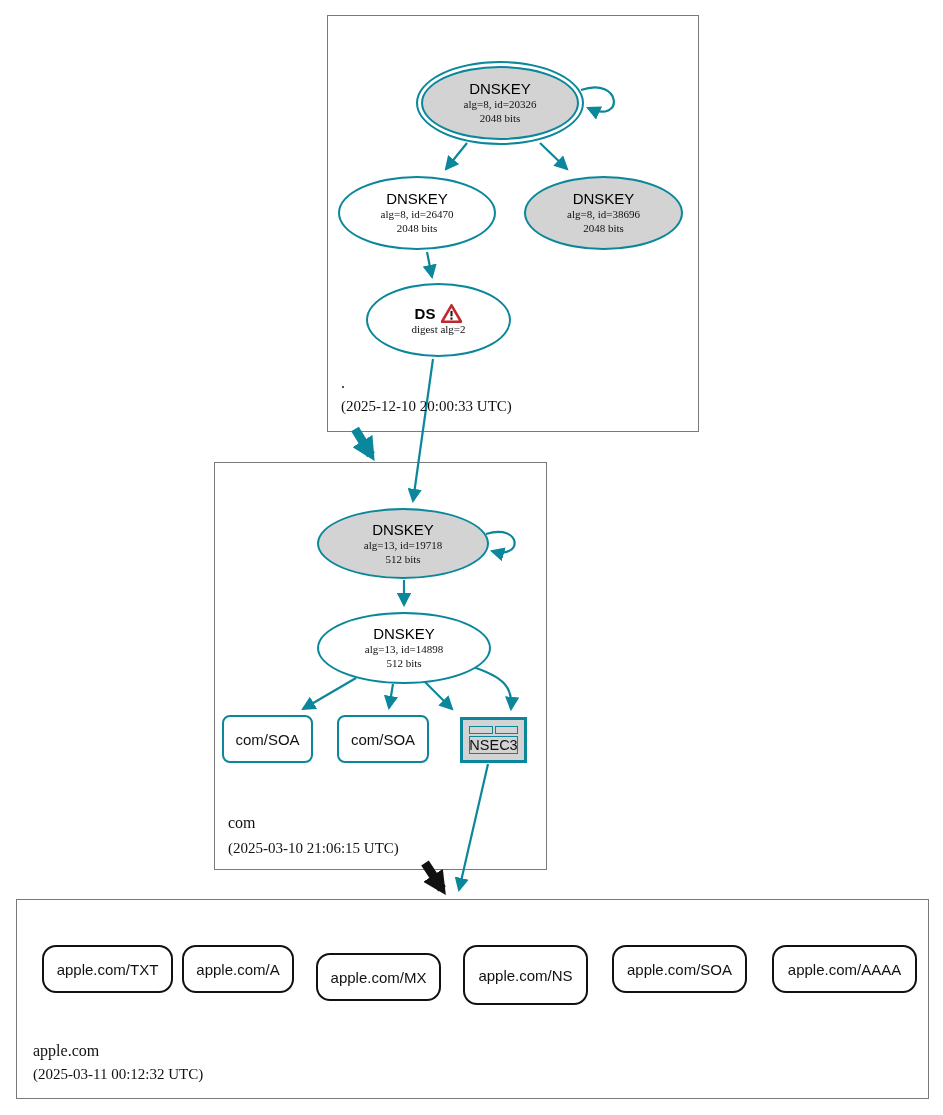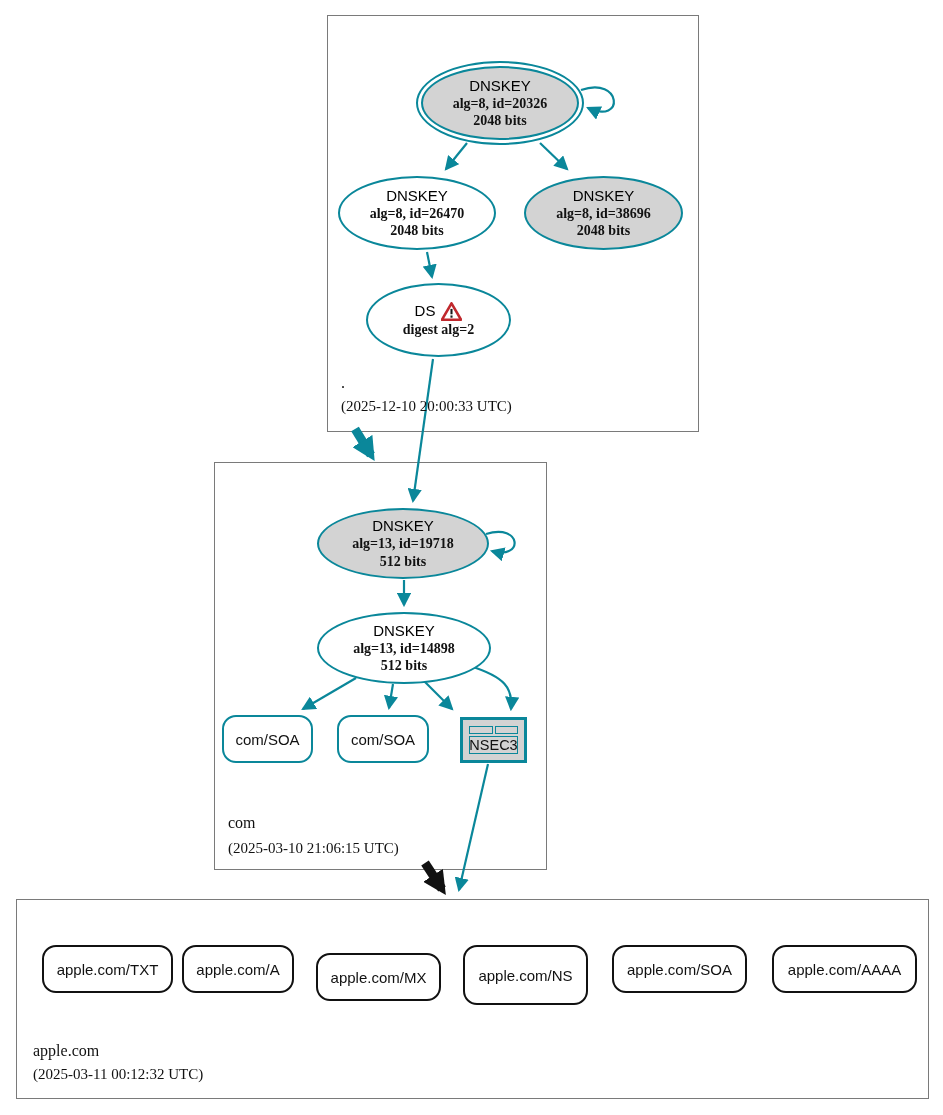--- a/index.html
+++ b/index.html
@@ -9,36 +9,36 @@
   .edges{position:absolute;left:0;top:0;z-index:4;pointer-events:none;}
   .node{position:absolute;z-index:8;display:flex;flex-direction:column;
         align-items:center;justify-content:center;text-align:center;box-sizing:border-box;}
   .ellipse{border-radius:50%;border:2.2px solid #0a879a;background:#ffffff;}
   .gray{background:#d3d3d3;}
   .dbl-outer{border-radius:50%;border:2.2px solid #0a879a;padding:3px;background:#fff;}
   .dbl-inner{width:100%;height:100%;border-radius:50%;border:2.2px solid #0a879a;
              background:#d3d3d3;display:flex;flex-direction:column;align-items:center;
              justify-content:center;box-sizing:border-box;}
   .ntitle{font-family:"Liberation Sans",sans-serif;font-size:15px;color:#000000;line-height:1.2;}
-  .ndetail{font-family:"Liberation Serif",serif;font-size:14px;color:#111;line-height:1.25;font-weight:bold;}
-  .rrset{border:2.2px solid #0a879a;border-radius:14px;background:#fff;
+  .ndetail{font-family:"Liberation Serif",serif;font-size:11px;color:#111;line-height:1.25;}
+  .rrset{border:2.2px solid #0a879a;border-radius:8px;background:#fff;
          font-size:15px;color:#111;}
   .rrset-insecure{border:2.2px solid #111111;border-radius:14px;background:#fff;
          font-size:15px;color:#111;}
   .zone-label{position:absolute;z-index:6;font-family:"Liberation Serif",serif;
               font-size:16px;color:#111;}
   .zone-ts{position:absolute;z-index:6;font-family:"Liberation Serif",serif;
            font-size:15px;color:#111;}
   .nsec3{border:3px solid #0a879a;background:#d3d3d3;padding:6px;z-index:8;
          display:flex;flex-direction:column;box-sizing:border-box;}
   .nsec3-row{display:flex;gap:2px;height:11px;margin-bottom:2px;}
   .nsec3-cell{flex:1;border:1.4px solid #0a879a;background:#d3d3d3;box-sizing:border-box;}
   .nsec3-label{flex:1;border:1.4px solid #0a879a;display:flex;align-items:center;
                justify-content:center;font-size:14.5px;color:#111;background:#d3d3d3;}
-  .ds-title{display:flex;align-items:flex-start;gap:6px;}
+  .ds-title{display:flex;align-items:flex-end;gap:6px;font-weight:bold;}
   .warn-svg{width:21px;height:19px;display:block;}
 </style>
 </head>
 <body>
 
 <div id="canvas">
 
   <div class="zone-box" style="left:327px;top:15px;width:370px;height:415px;"></div>
   <div class="zone-box" style="left:214px;top:462px;width:331px;height:406px;"></div>
   <div class="zone-box" style="left:16px;top:899px;width:911px;height:198px;"></div>

